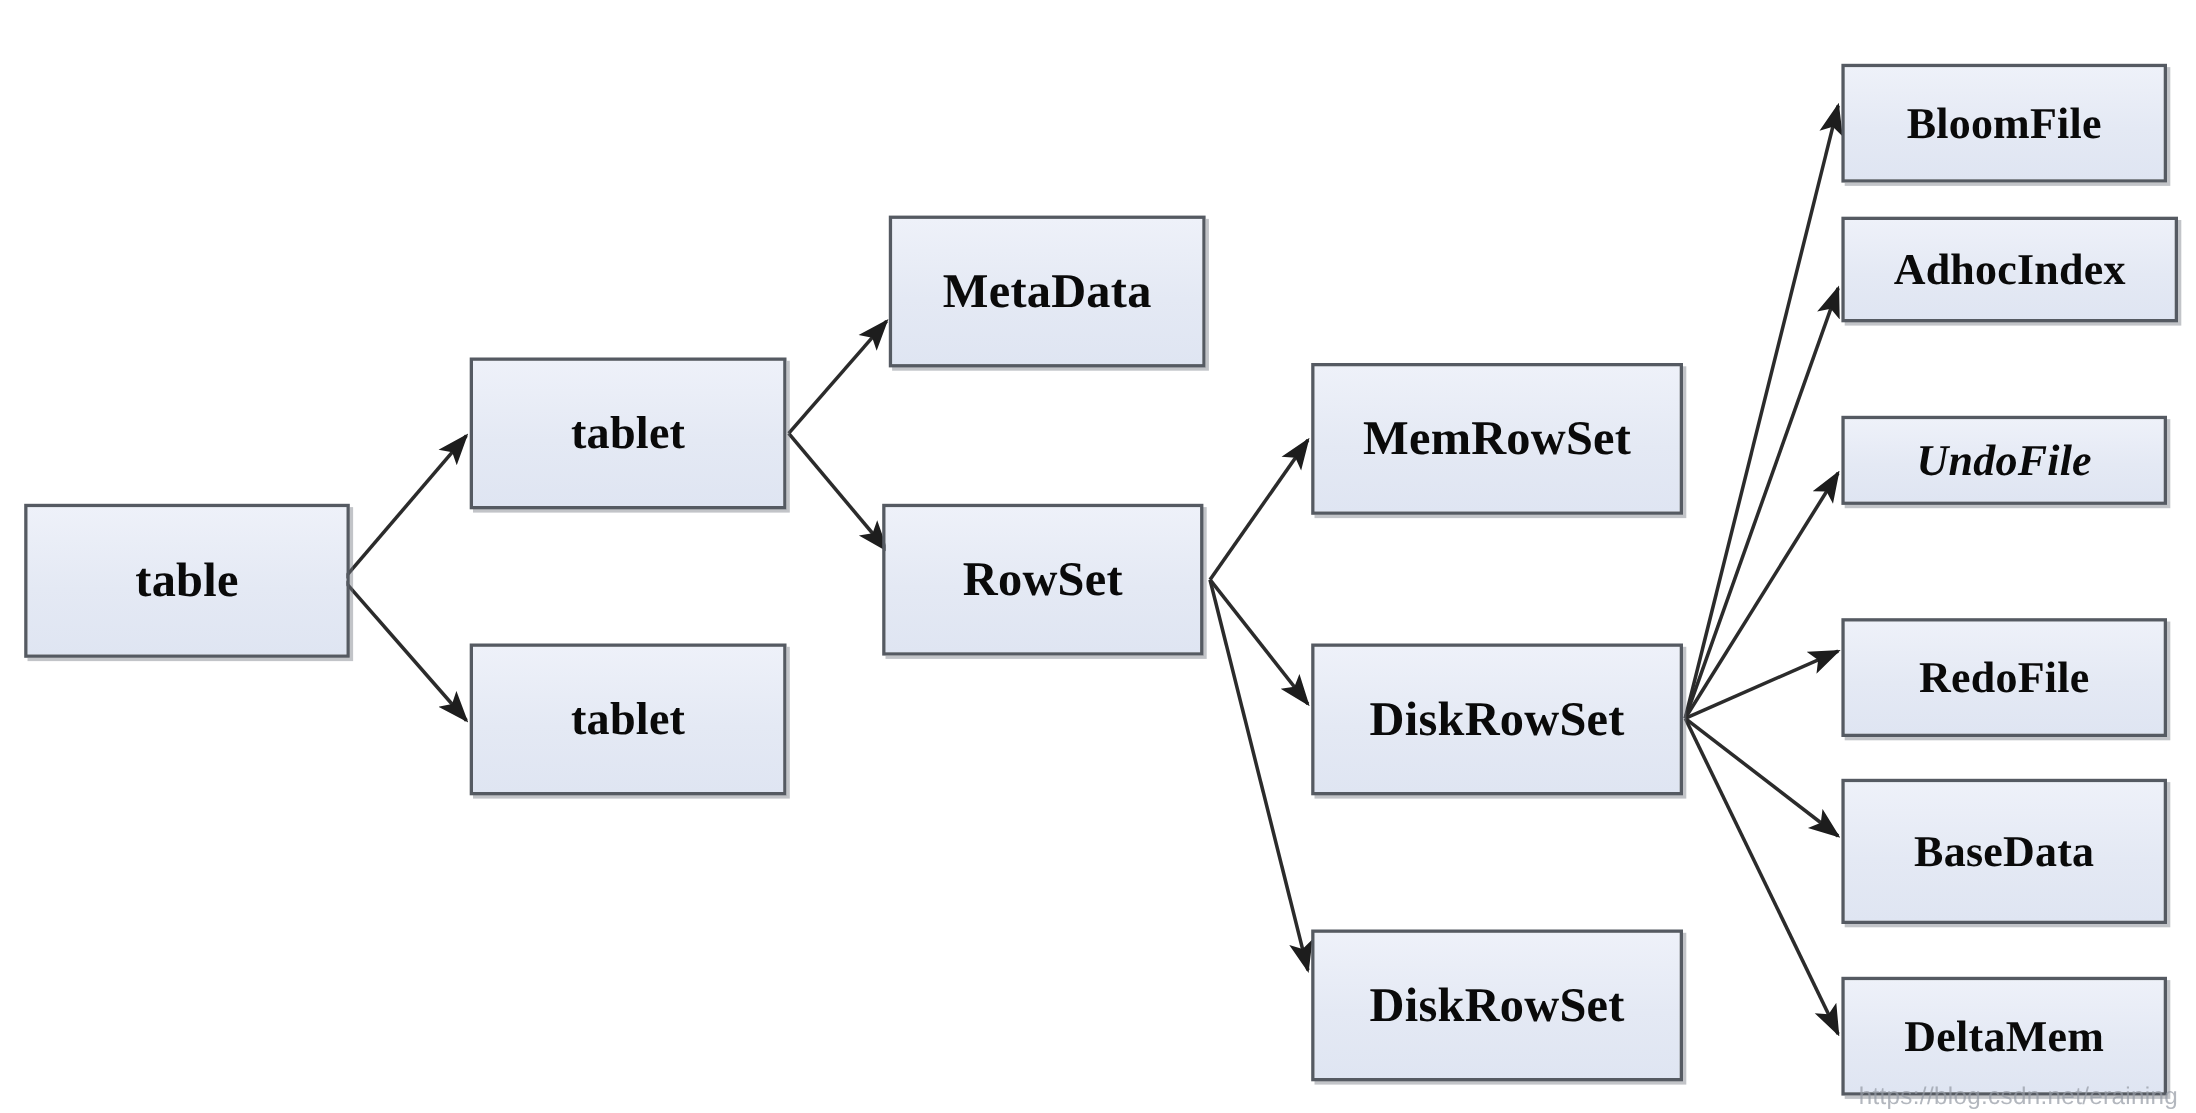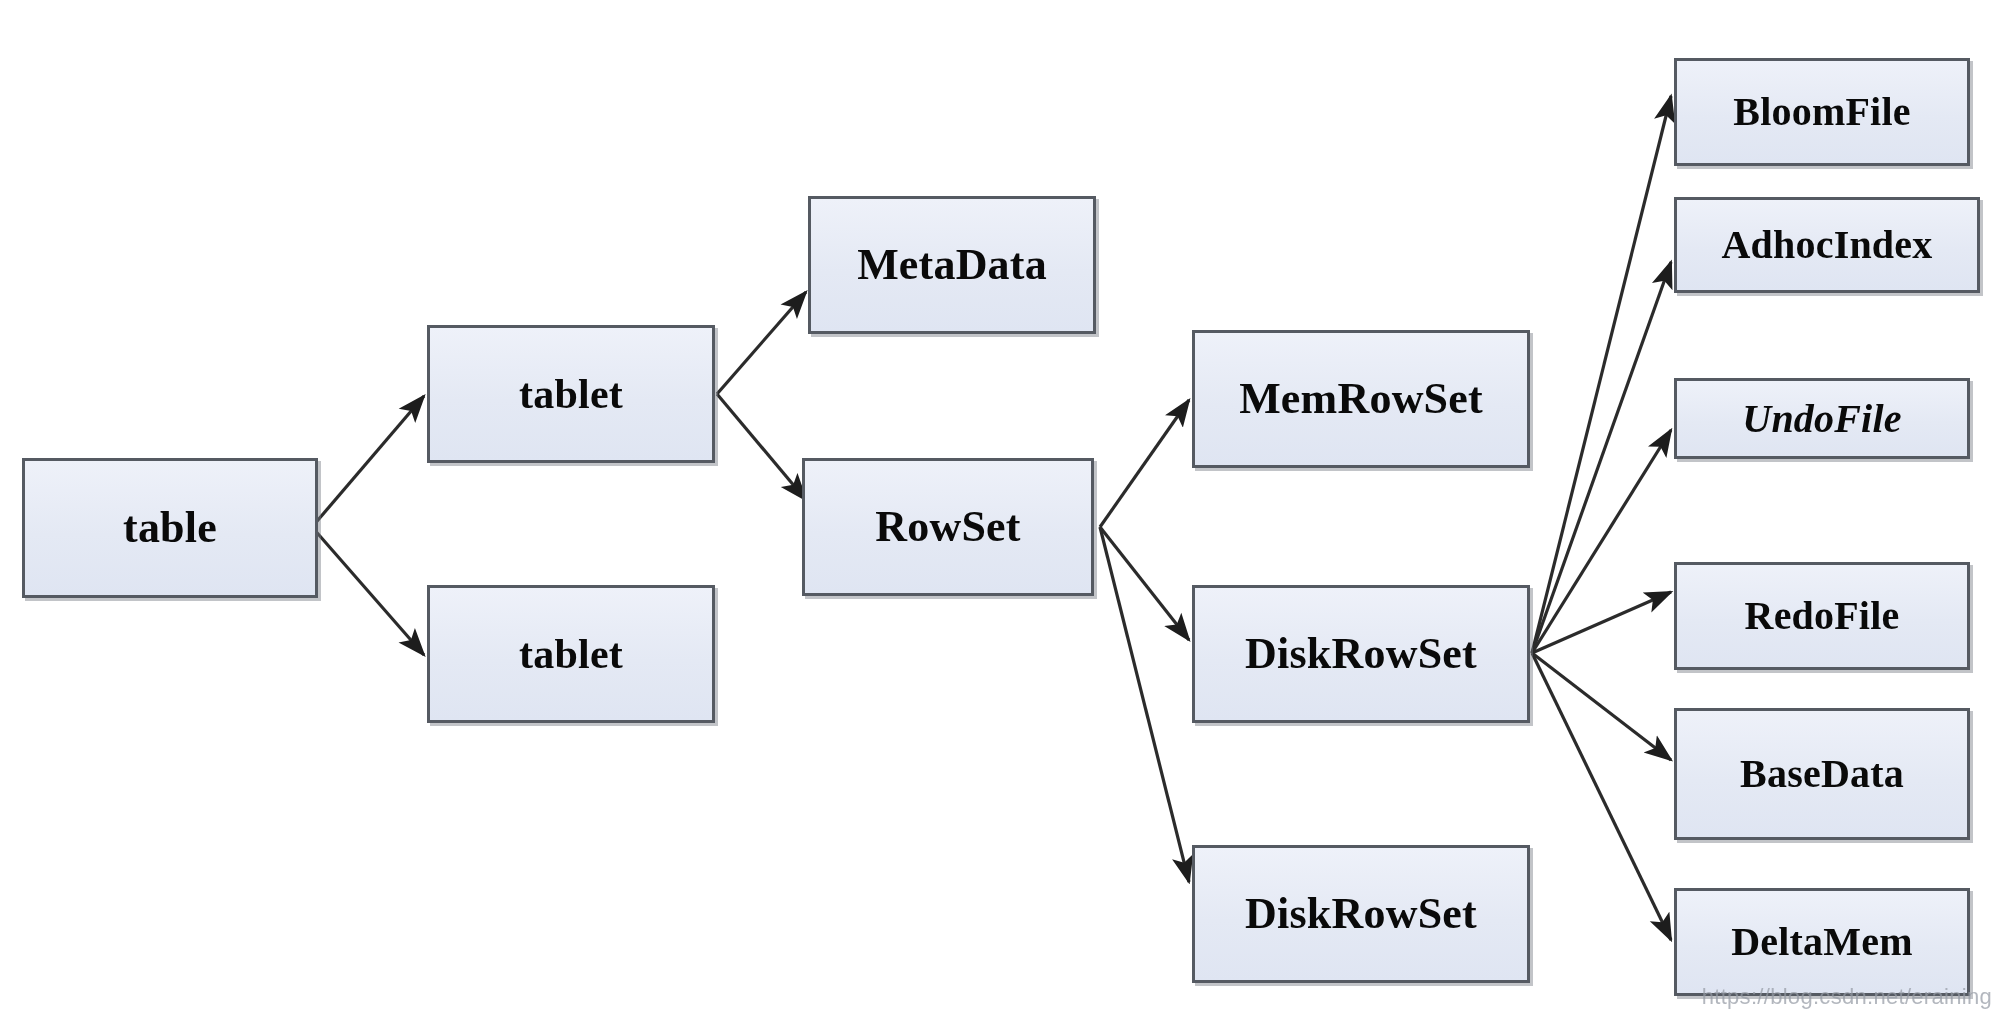--- a/index.html
+++ b/index.html
@@ -37,21 +37,21 @@
     text-align: center;
     box-shadow: 3px 3px 0 rgba(120,124,133,.45);
     z-index: 2;
   }
   .node-label {
     line-height: 1;
     white-space: nowrap;
   }
   #watermark {
     position: absolute;
-    right: 4px;
+    right: 16px;
     bottom: 2px;
     font-family: "Liberation Sans", sans-serif;
     font-size: 22px;
     color: rgba(150,155,165,.72);
     letter-spacing: .3px;
     white-space: nowrap;
     z-index: 3;
     margin-left: 46px;
   }
 </style>

